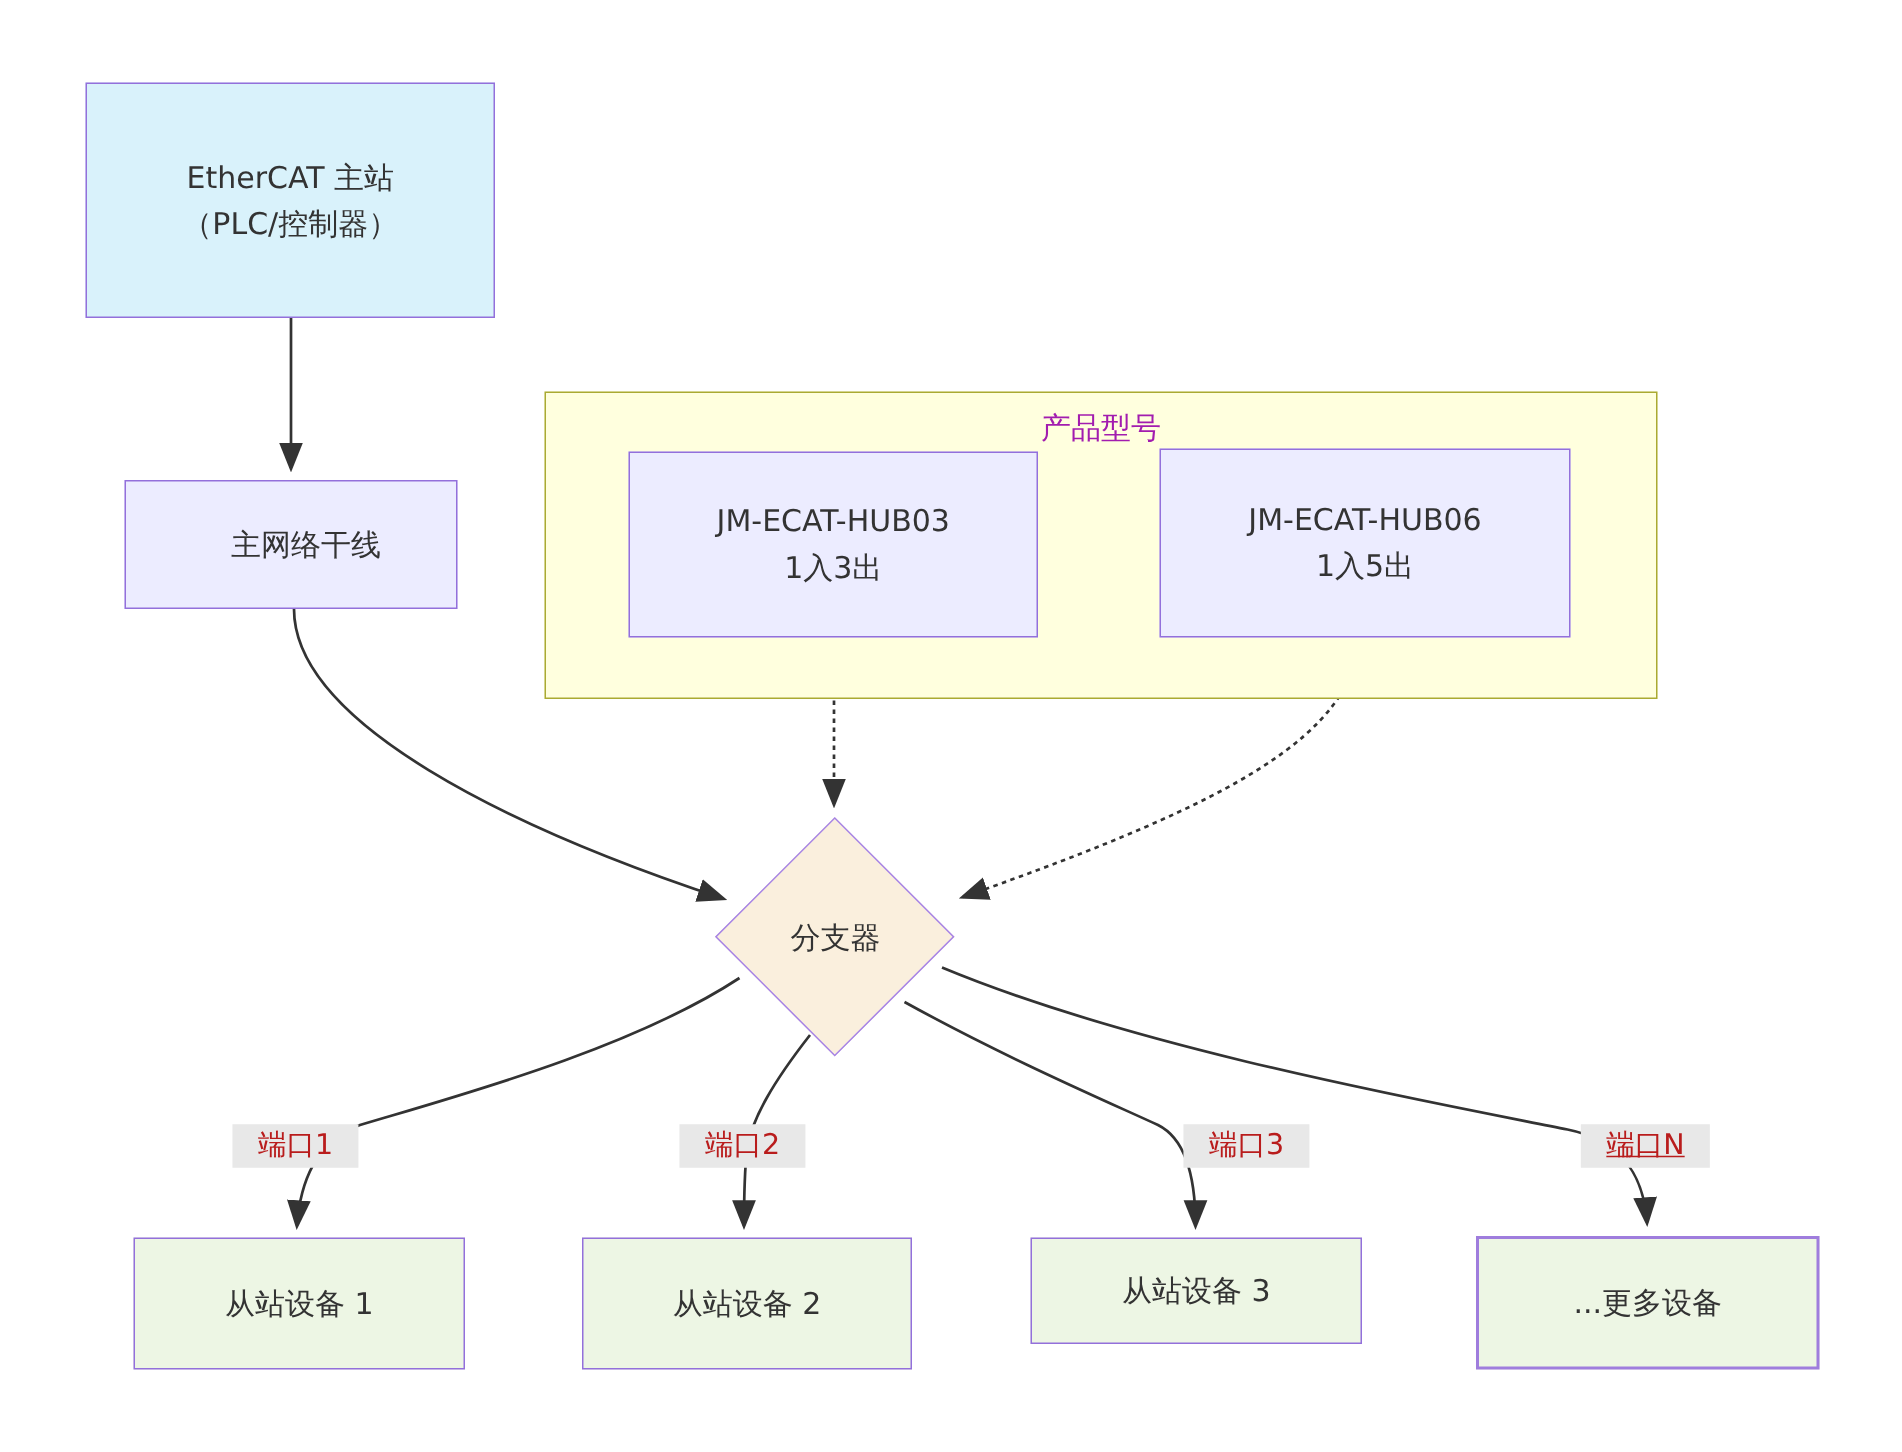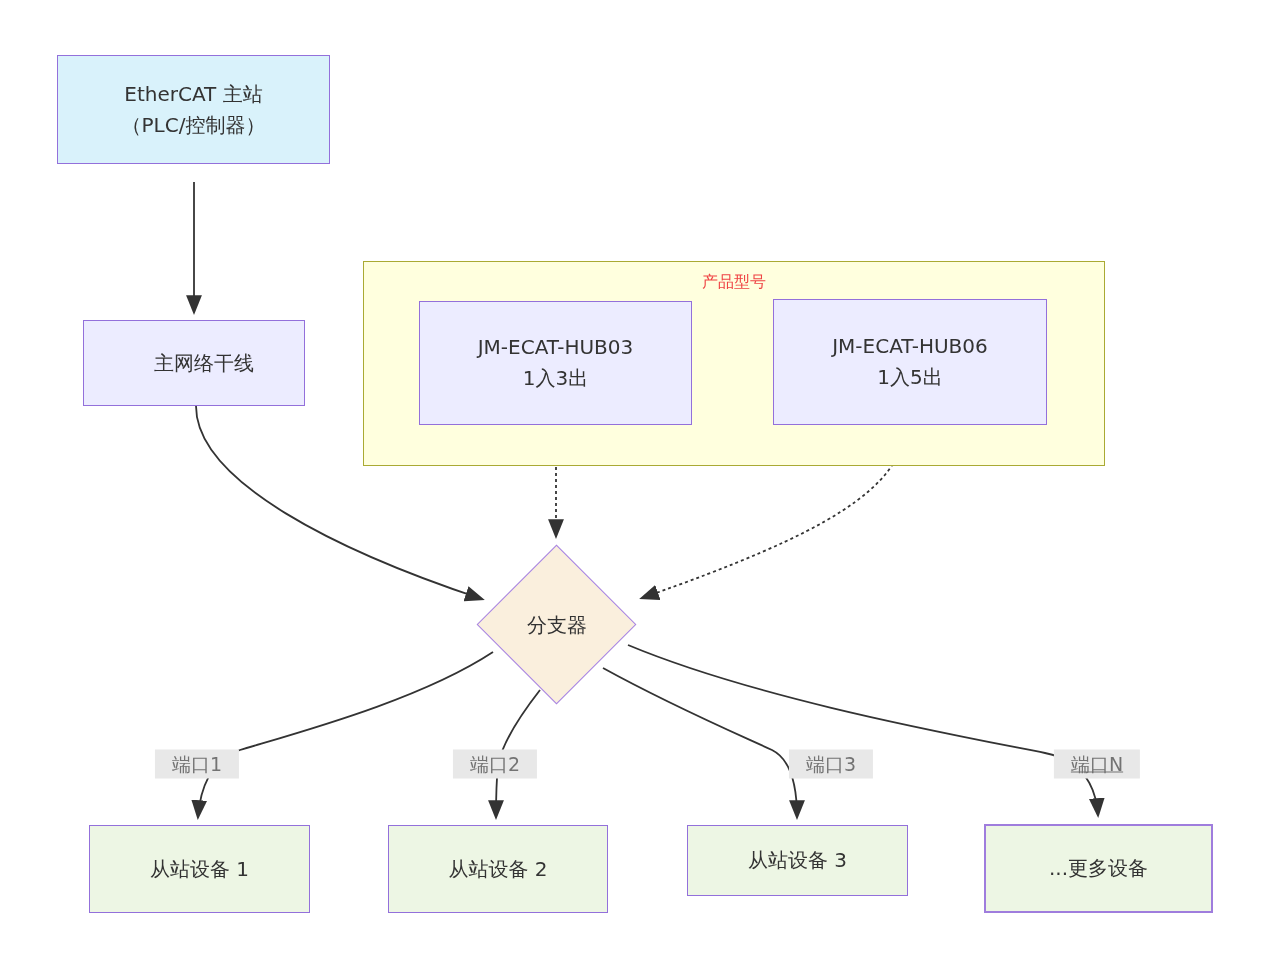--- a/index.html
+++ b/index.html
@@ -16,35 +16,35 @@
   }
   .node-blue{background:#d9f2fb;border:1.3px solid #9370db;}
   .node-lav{background:#ececff;border:1.3px solid #9370db;}
   .node-green{background:#edf6e4;border:1.3px solid #9370db;}
   .node-green-thick{background:#edf6e4;border:2px solid #9f7ddd;}
   .cluster{
     position:absolute;box-sizing:border-box;background:#ffffde;border:1.3px solid #aaaa33;
   }
   .cluster-title{
     position:absolute;top:10px;left:0;right:0;text-align:center;
-    font-size:16px;color:#ef4444;
+    font-size:20px;color:#a21caf;
   }
   .diamond{
     position:absolute;left:500px;top:568px;width:113px;height:113px;
     background:#faefdd;border:1.6px solid #a683e6;transform:rotate(45deg);
     box-sizing:border-box;
   }
   .diamond-label{
     position:absolute;left:477px;top:605px;width:160px;height:40px;
     display:flex;align-items:center;justify-content:center;
     font-size:20px;color:#333333;
   }
   .edge-label{
     position:absolute;transform:translate(-50%,-50%);
-    background:#e8e8e8;color:#737373;font-size:19px;line-height:1;
+    background:#e8e8e8;color:#b91c1c;font-size:19px;line-height:1;
     padding:5px 17px;white-space:nowrap;
   }
 </style>
 </head>
 <body>
 
 <svg class="edges" width="1268" height="968" viewBox="0 0 1268 968">
   <defs>
     <marker id="arrow" viewBox="0 0 10 8" refX="8.5" refY="4" markerWidth="11" markerHeight="9" orient="auto-start-reverse">
       <path d="M0,0 L10,4 L0,8 Z" fill="#333333"></path>
@@ -59,21 +59,21 @@
     <path d="M540,690 C515,722 502,745 498,765 C496,785 496,800 496,817" marker-end="url(#arrow)"></path>
     <path d="M603,668 C670,705 735,733 772,750 C792,760 797,788 797,817" marker-end="url(#arrow)"></path>
     <path d="M628,645 C760,700 960,736 1045,753 C1085,761 1096,788 1098,815" marker-end="url(#arrow)"></path>
   </g>
 </svg>
 
 <div class="cluster" style="left:363px;top:261px;width:742px;height:205px;">
   <div class="cluster-title">产品型号</div>
 </div>
 
-<div class="node node-blue" style="left:57px;top:55px;width:273px;height:109px;">
+<div class="node node-blue" style="left:57px;top:55px;width:273px;height:157px;">
   <div>EtherCAT 主站</div>
   <div>（PLC/控制器）</div>
 </div>
 
 <div class="node node-lav" style="left:83px;top:320px;width:222px;height:86px;padding-left:20px;">
   <div>主网络干线</div>
 </div>
 
 <div class="node node-lav" style="left:419px;top:301px;width:273px;height:124px;">
   <div>JM-ECAT-HUB03</div>

